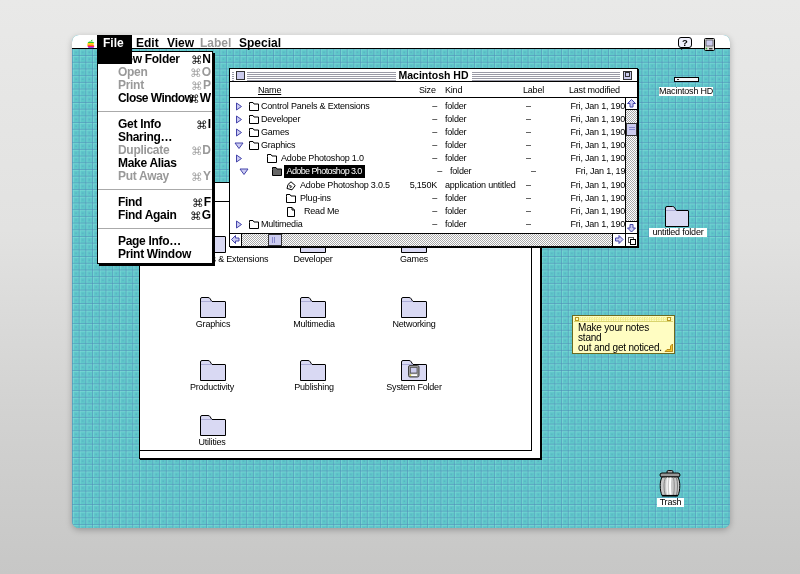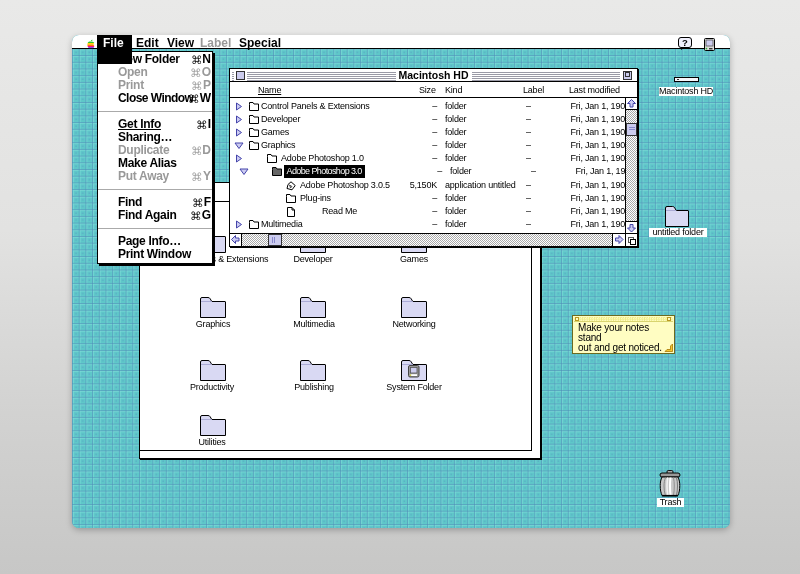--- a/index.html
+++ b/index.html
@@ -251,21 +251,21 @@
         <span class="cell szc">–</span>
           <span class="cell knd">folder</span>
           <span class="cell lbl">–</span>
           <span class="cell dtc">Fri, Jan 1, 1904</span>
       </div>
       <div class="row" style="left:0;top:106.5px;width:395px;">
         <svg class="fold" style="left:57px;" width="8" height="10" viewBox="0 0 8 10">
             <path d="M0.5 0.5 L5 0.5 L7.5 3 L7.5 9.5 L0.5 9.5 Z" fill="#fff" stroke="#000"></path>
             <path d="M5 0.5 L5 3 L7.5 3" fill="none" stroke="#000"></path>
           </svg>
-        <span class="cell" style="left:80px;padding-left:12px;">Read Me</span>
+        <span class="cell" style="left:62px;padding-left:12px;">Read Me</span>
         <span class="cell szc">–</span>
           <span class="cell knd">folder</span>
           <span class="cell lbl">–</span>
           <span class="cell dtc">Fri, Jan 1, 1904</span>
       </div>
       <div class="row" style="left:0;top:119.5px;width:395px;">
         <svg class="tri" style="left:4.5px;" width="8" height="9" viewBox="0 0 8 9">
             <path d="M1.5 1 L6.5 4.5 L1.5 8 Z" fill="#ccccf2" stroke="#4444aa"></path>
           </svg>
         <svg class="fold" style="left:18.5px;" width="10" height="9" viewBox="0 0 10 9">
@@ -348,21 +348,21 @@
     <div class="menurow" style="top:40.5px;letter-spacing:-0.55px;">Close Window<span class="sc"><svg width="9.5" height="9.5" viewBox="0 0 18 18" style="margin-right:1px;">
             <g fill="none" stroke="#000" stroke-width="1.5">
               <rect x="6" y="6" width="6" height="6"></rect>
               <circle cx="4.1" cy="4.1" r="2.7"></circle>
               <circle cx="13.9" cy="4.1" r="2.7"></circle>
               <circle cx="4.1" cy="13.9" r="2.7"></circle>
               <circle cx="13.9" cy="13.9" r="2.7"></circle>
             </g>
           </svg>W</span></div>
     <div class="hr" style="left:0;width:114px;top:59.5px;background:#aaa;"></div>
-    <div class="menurow" style="top:66.5px;text-decoration:underline;">Get Info<span class="sc"><svg width="9.5" height="9.5" viewBox="0 0 18 18" style="margin-right:1px;">
+    <div class="menurow" style="top:66.5px;">Get Info<span class="sc"><svg width="9.5" height="9.5" viewBox="0 0 18 18" style="margin-right:1px;">
             <g fill="none" stroke="#000" stroke-width="1.5">
               <rect x="6" y="6" width="6" height="6"></rect>
               <circle cx="4.1" cy="4.1" r="2.7"></circle>
               <circle cx="13.9" cy="4.1" r="2.7"></circle>
               <circle cx="4.1" cy="13.9" r="2.7"></circle>
               <circle cx="13.9" cy="13.9" r="2.7"></circle>
             </g>
           </svg>I</span></div>
     <div class="menurow" style="top:79.5px;">Sharing…</div>
     <div class="menurow dim" style="top:92.5px;">Duplicate<span class="sc"><svg width="9.5" height="9.5" viewBox="0 0 18 18" style="margin-right:1px;">

